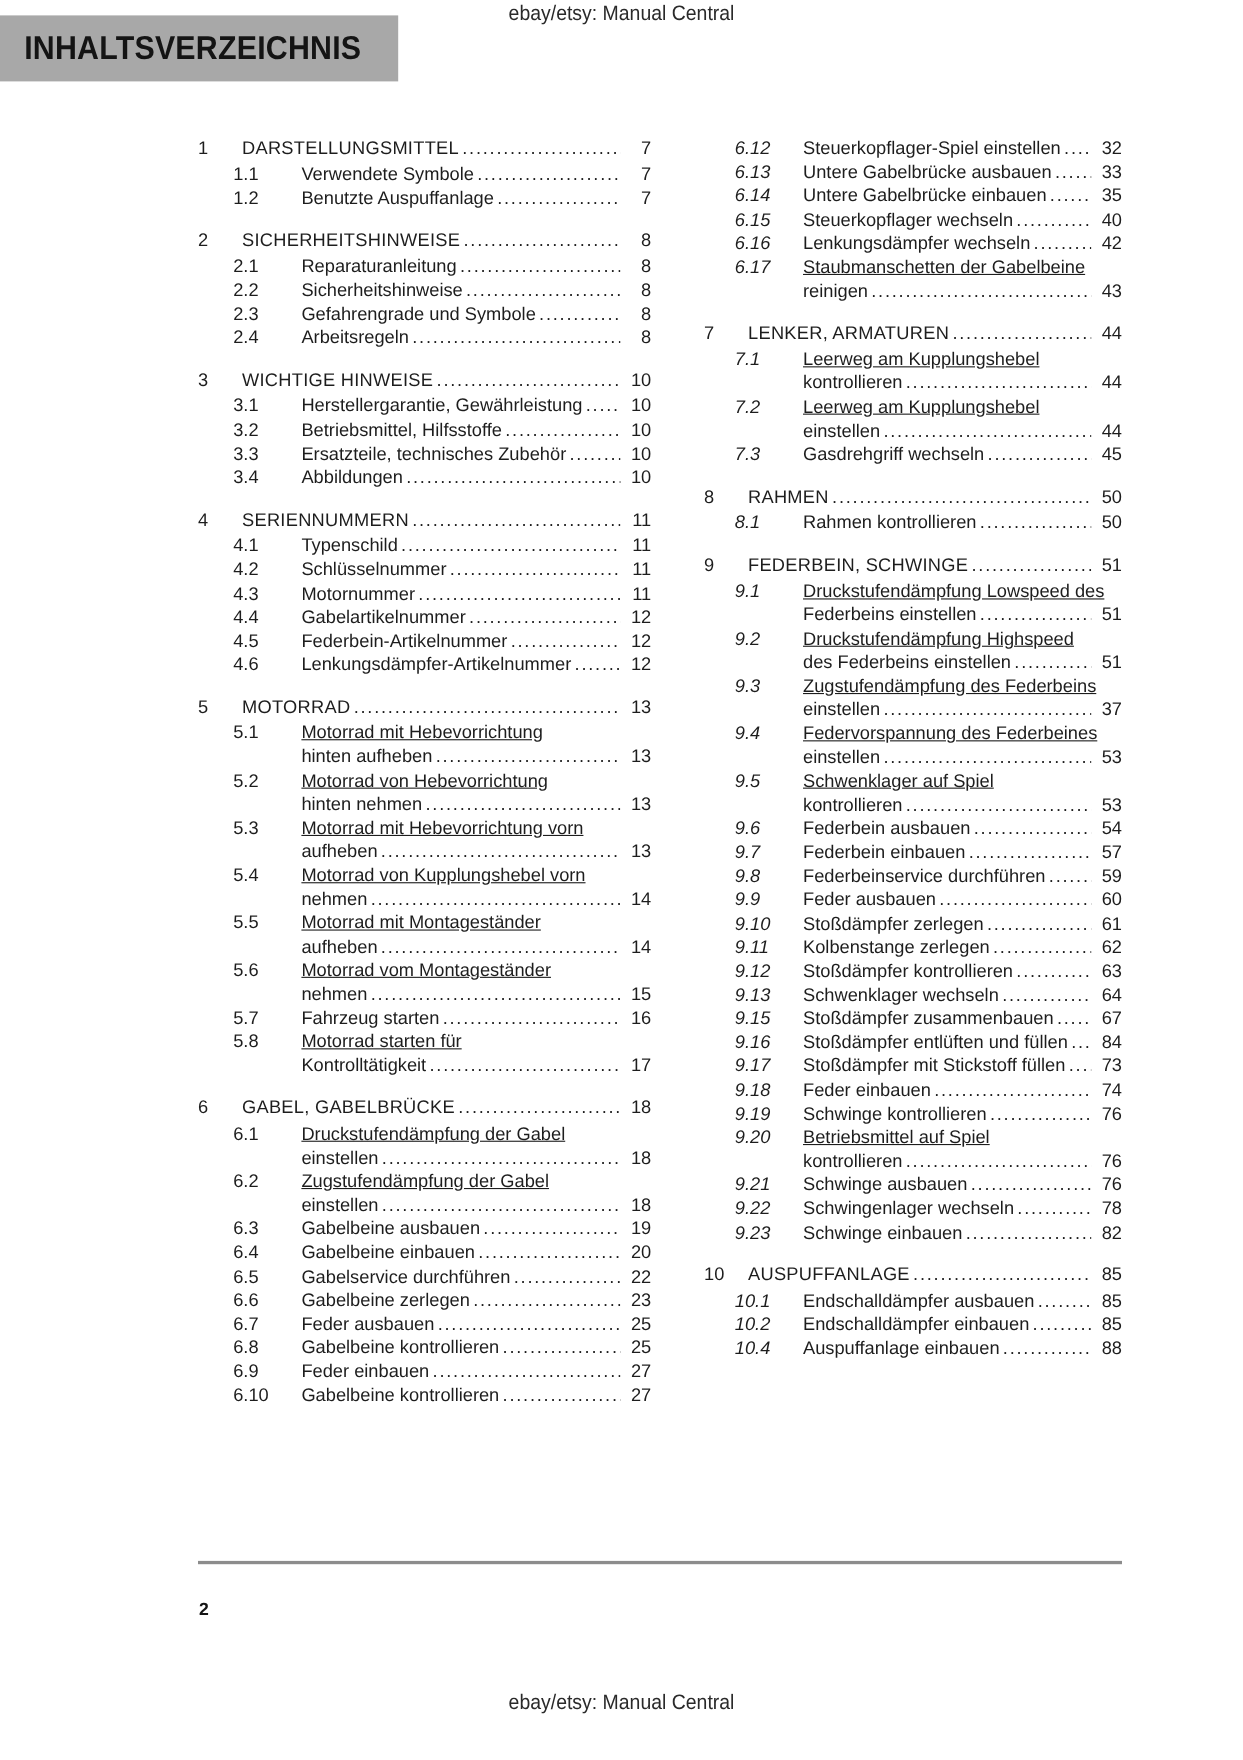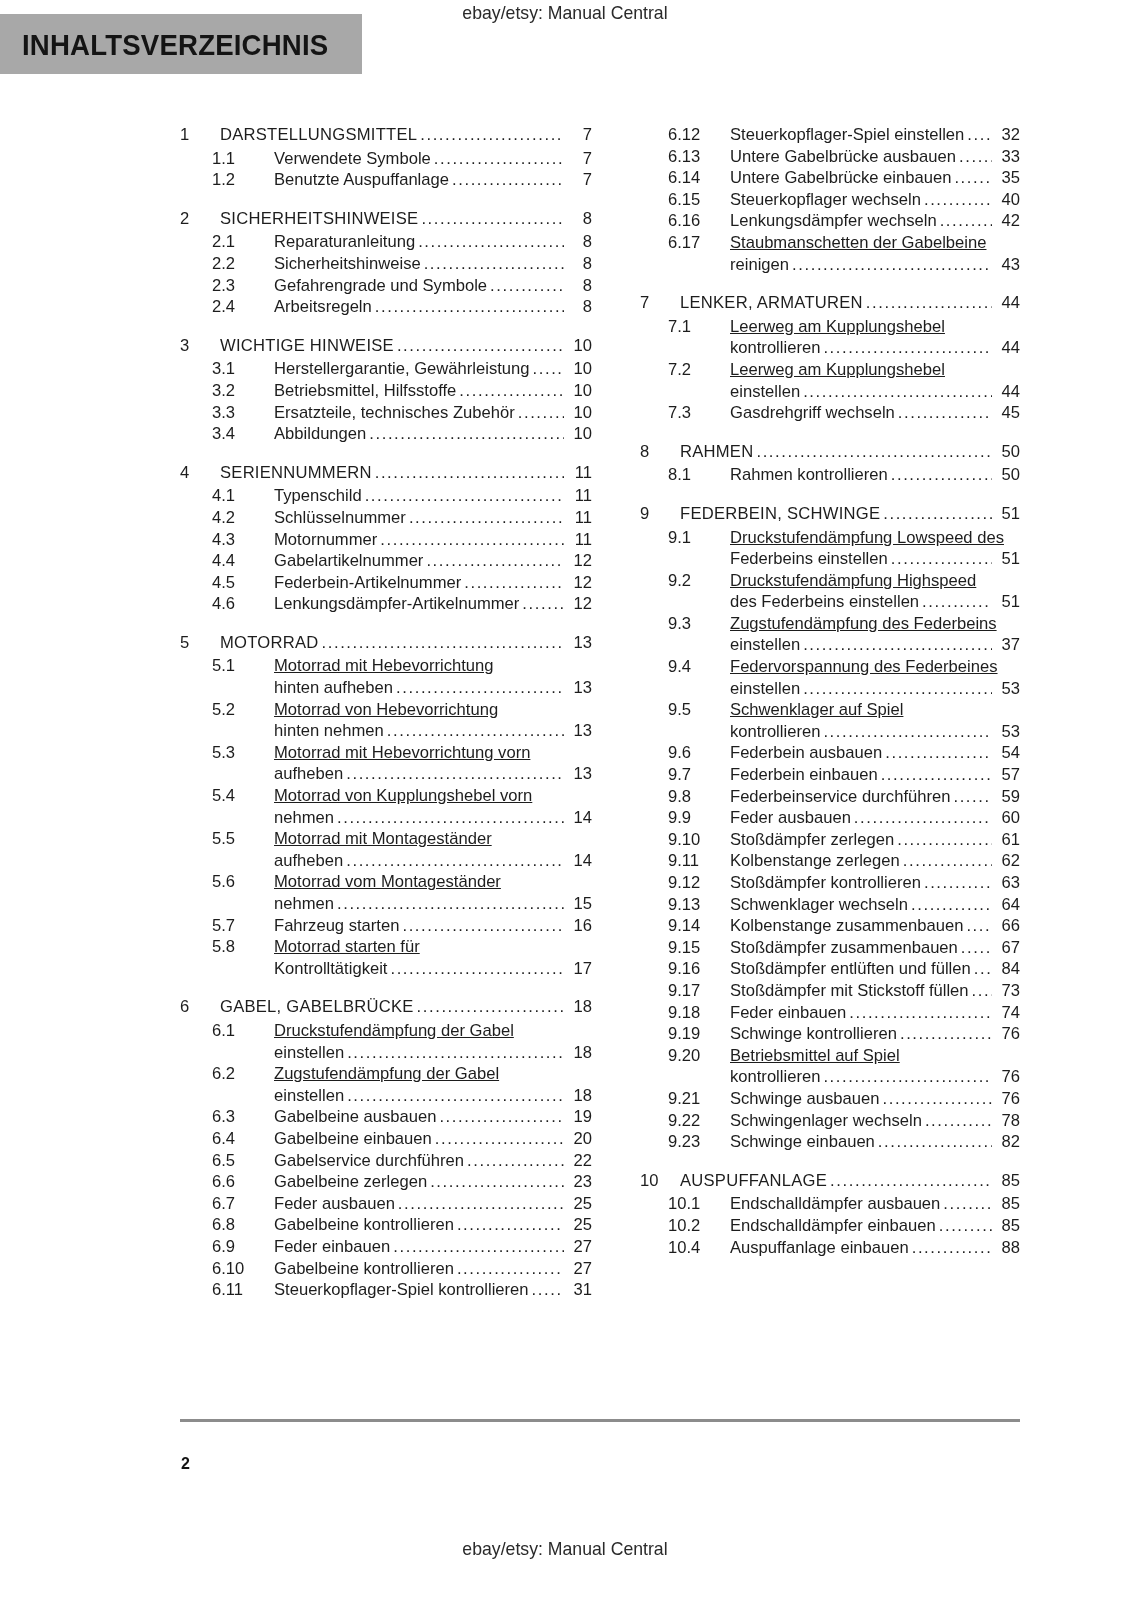--- a/index.html
+++ b/index.html
@@ -91,21 +91,21 @@
   .entry.chapter.first { margin-top: 0; }
   .entry.section { margin-top: 0px; }
 
   .num {
     flex: 0 0 auto;
     text-align: left;
   }
   .entry.chapter > .num { width: 40px; }
   .entry.section > .num { width: 62px; margin-left: 32px; }
   #col-right .entry.chapter > .num { width: 40px; }
-  #col-right .entry.section > .num { width: 62px; margin-left: 28px; }
+  #col-right .entry.section > .num { width: 62px; margin-left: 28px; font-style: italic; }
 
   .body {
     flex: 1 1 auto;
     display: flex;
     flex-direction: column;
     min-width: 0;
   }
   .line {
     display: flex;
     align-items: baseline;
@@ -585,30 +585,20 @@
       <div class="entry section">
         <div class="num">6.10</div>
         <div class="body">
           <div class="line">
             <span class="title-text">Gabelbeine kontrollieren</span>
             <span class="leader"></span>
             <span class="pageno">27</span>
           </div>
         </div>
       </div>
-      <div class="entry section">
-        <div class="num">6.11</div>
-        <div class="body">
-          <div class="line">
-            <span class="title-text">Steuerkopflager-Spiel kontrollieren</span>
-            <span class="leader"></span>
-            <span class="pageno">31</span>
-          </div>
-        </div>
-      </div>
     </div>
   <div class="column" id="col-right">
       <div class="entry section first">
         <div class="num">6.12</div>
         <div class="body">
           <div class="line">
             <span class="title-text">Steuerkopflager-Spiel einstellen</span>
             <span class="leader"></span>
             <span class="pageno">32</span>
           </div>
@@ -882,30 +872,20 @@
         <div class="num">9.13</div>
         <div class="body">
           <div class="line">
             <span class="title-text">Schwenklager wechseln</span>
             <span class="leader"></span>
             <span class="pageno">64</span>
           </div>
         </div>
       </div>
       <div class="entry section">
-        <div class="num">9.14</div>
-        <div class="body">
-          <div class="line">
-            <span class="title-text">Kolbenstange zusammenbauen</span>
-            <span class="leader"></span>
-            <span class="pageno">66</span>
-          </div>
-        </div>
-      </div>
-      <div class="entry section">
         <div class="num">9.15</div>
         <div class="body">
           <div class="line">
             <span class="title-text">Stoßdämpfer zusammenbauen</span>
             <span class="leader"></span>
             <span class="pageno">67</span>
           </div>
         </div>
       </div>
       <div class="entry section">

